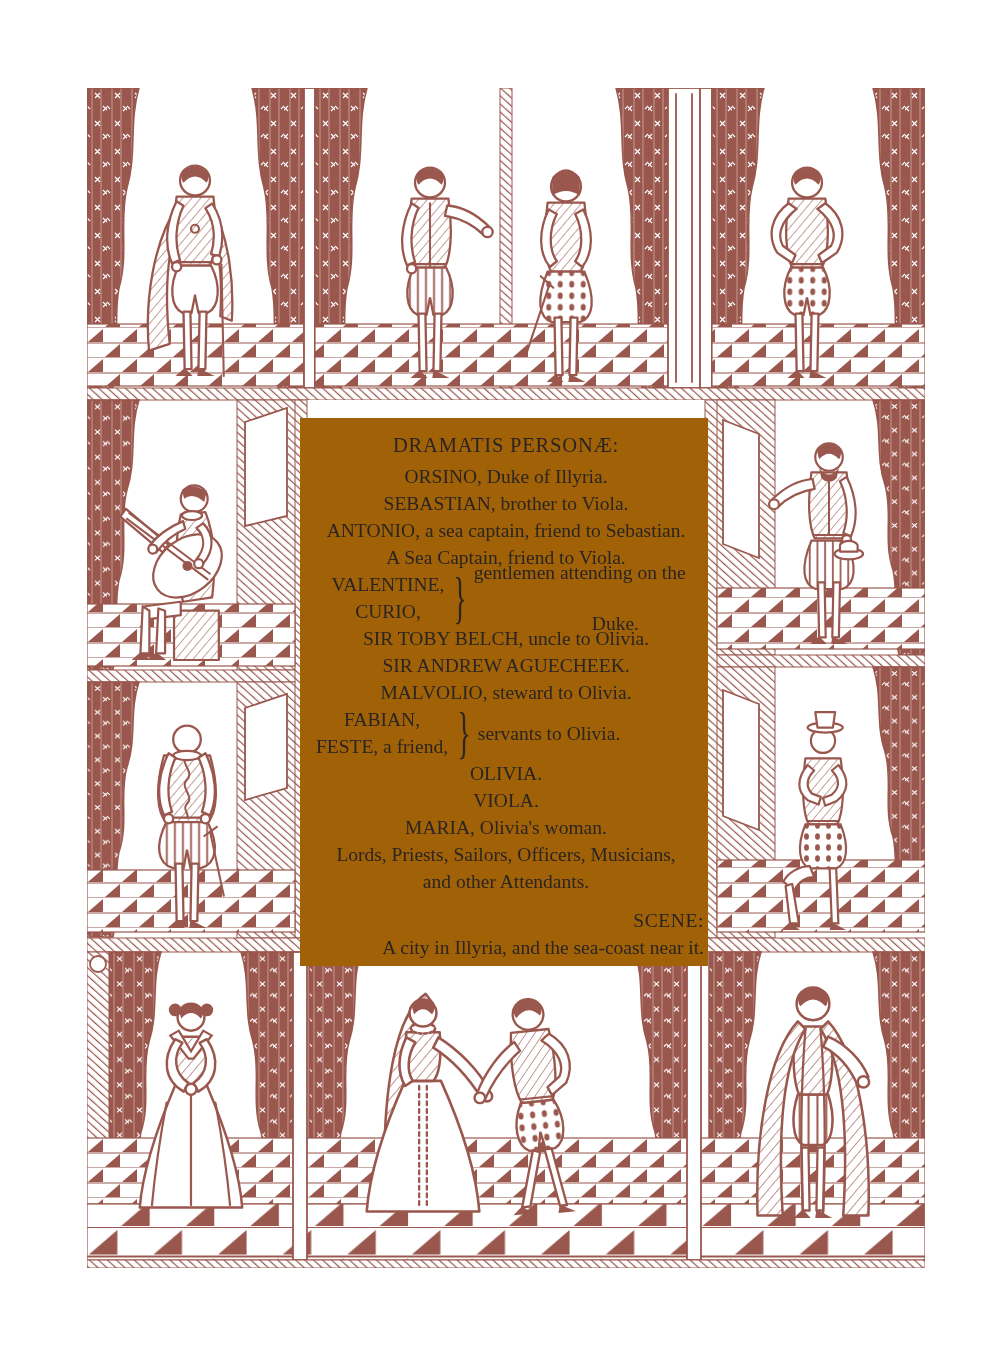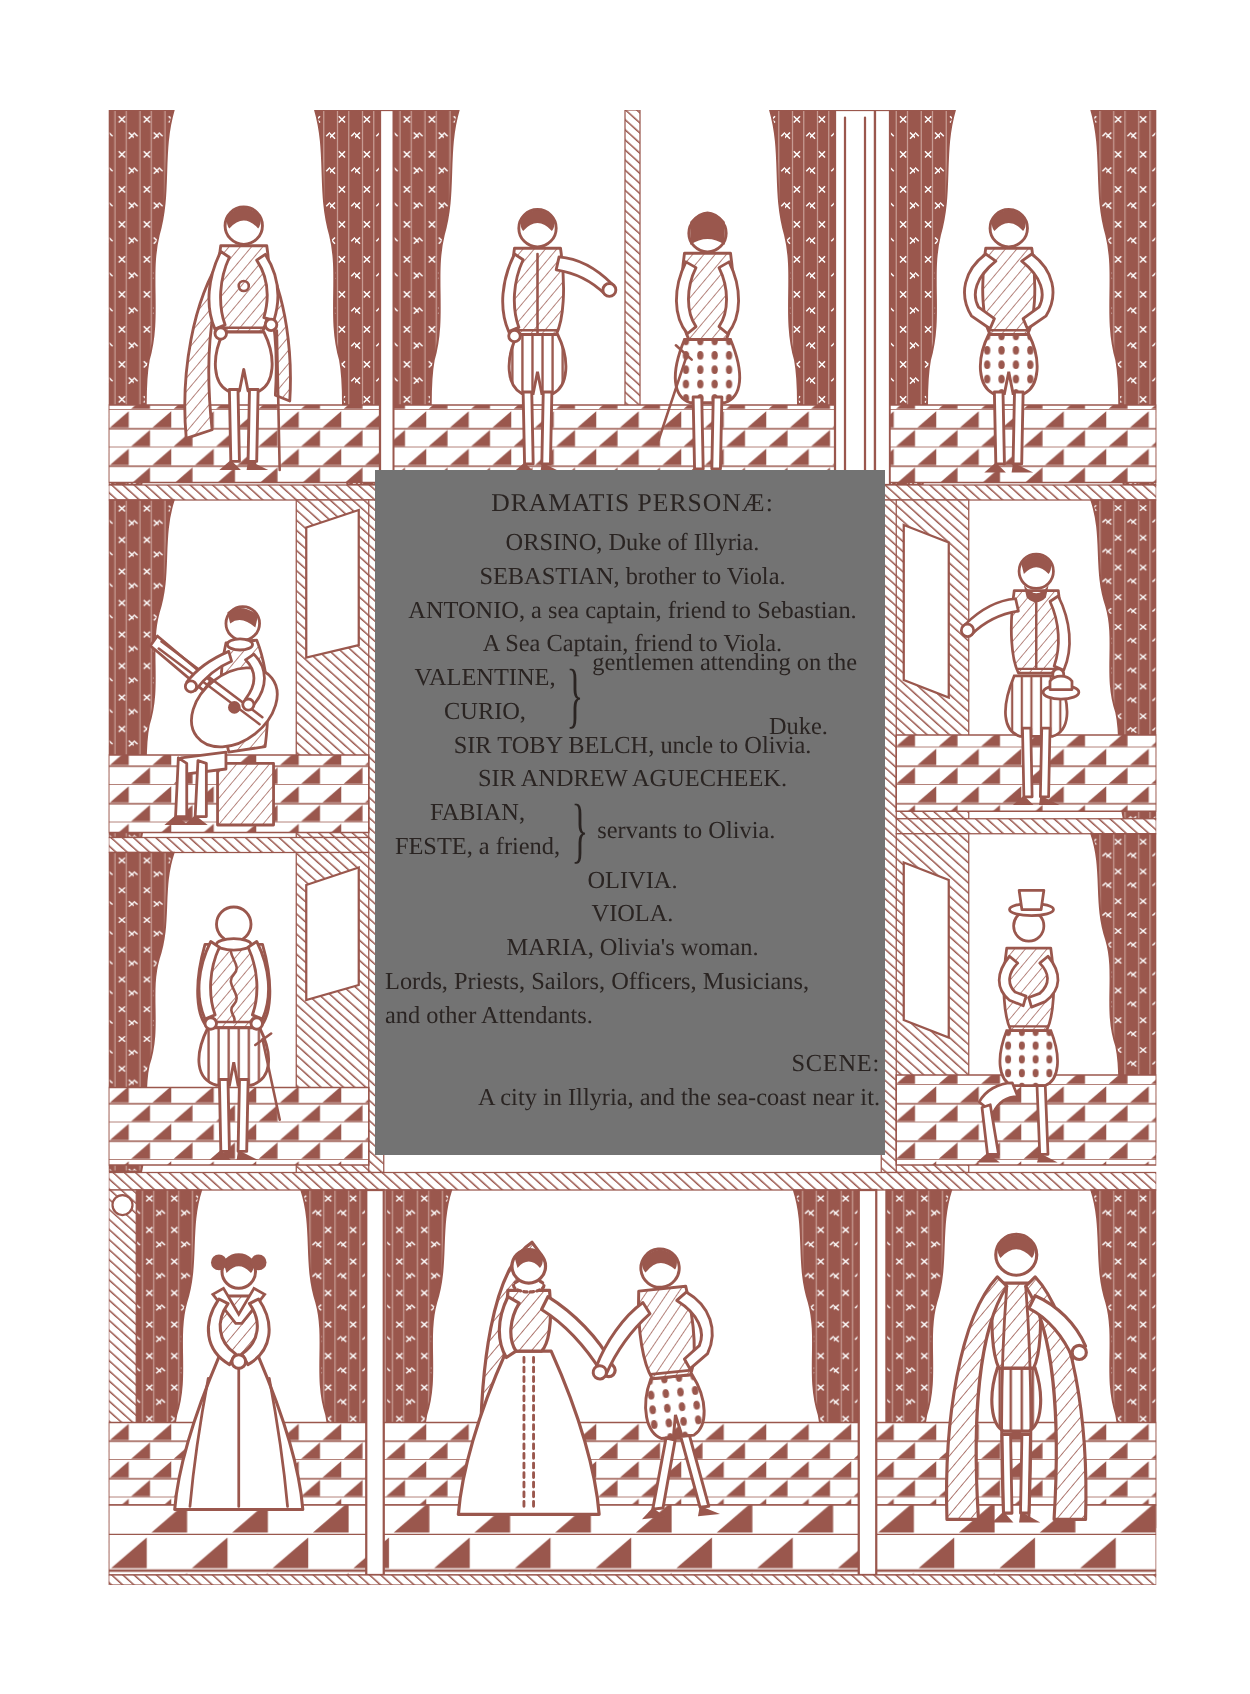--- a/index.html
+++ b/index.html
@@ -11,35 +11,35 @@
   svg .i{fill:#fff;stroke:#9a574d;stroke-width:2px;stroke-linejoin:round;stroke-linecap:round}
   svg .s{fill:url(#sh);stroke:#9a574d;stroke-width:2px;stroke-linejoin:round}
   svg .d{fill:#9a574d;stroke:none}
   svg .l{fill:none;stroke:#9a574d;stroke-width:1.8px;stroke-linecap:round}
   svg .w{fill:#fff;stroke:#9a574d;stroke-width:1.8px}
   svg .hdz{fill:url(#hd);stroke:#9a574d;stroke-width:1px}
   svg .flz{fill:url(#fl);stroke:#9a574d;stroke-width:1.2px}
   svg .ctz{fill:url(#ct);stroke:#9a574d;stroke-width:1.5px}
 
   
-  .text-panel{position:absolute;left:300px;top:376px;width:408px;height:548px;background:#737373;
+  .text-panel{position:absolute;left:300px;top:418px;width:408px;height:548px;background:#a16207;
       color:#2a2422;font-size:19.5px;line-height:27px;}
   .tp-inner{padding:14px 4px 0 8px;}
   .tp-title{text-align:center;font-size:20.5px;letter-spacing:.8px;margin-bottom:4px;white-space:nowrap;}
   .cast-line{white-space:nowrap;text-align:center;}
   .grp{display:flex;align-items:center;height:54px;}
   .grp-names{flex:0 0 auto;}
   .grp1 .grp-names{width:128px;margin-left:16px;}
   .grp2 .grp-names{width:148px;}
   .grp-brace{flex:0 0 auto;font-size:58px;line-height:50px;transform:scaleX(.48);
       transform-origin:center;margin:0 -8px 0 -6px;color:#2a2422;}
-  .grp-desc{padding-left:8px;white-space:nowrap;text-align:center;}
+  .grp-desc{padding-left:8px;white-space:nowrap;}
   .grp2 .grp-desc{align-self:center;}
   .desc-indent{padding-left:118px;margin-top:24px;}
-  .others{white-space:nowrap;}
+  .others{text-align:center;white-space:nowrap;}
   .scene{margin-top:12px;text-align:right;}
   .scene-title{letter-spacing:.6px;}
 </style>
 </head>
 <body>
 
 <div class="page">
 
   <svg class="engraving" viewBox="0 0 838 1180">
     <defs>
@@ -361,20 +361,21 @@
         </div>
         <div class="grp-brace">}</div>
         <div class="grp-desc">
           <div>gentlemen attending on the</div>
           <div class="desc-indent">Duke.</div>
         </div>
       </div>
 
       <div class="cast-line">SIR TOBY BELCH, uncle to Olivia.</div>
       <div class="cast-line">SIR ANDREW AGUECHEEK.</div>
+      <div class="cast-line">MALVOLIO, steward to Olivia.</div>
 
       <div class="grp grp2">
         <div class="grp-names">
           <div class="cast-line">FABIAN,</div>
           <div class="cast-line">FESTE, a friend,</div>
         </div>
         <div class="grp-brace">}</div>
         <div class="grp-desc">servants to Olivia.</div>
       </div>
 

